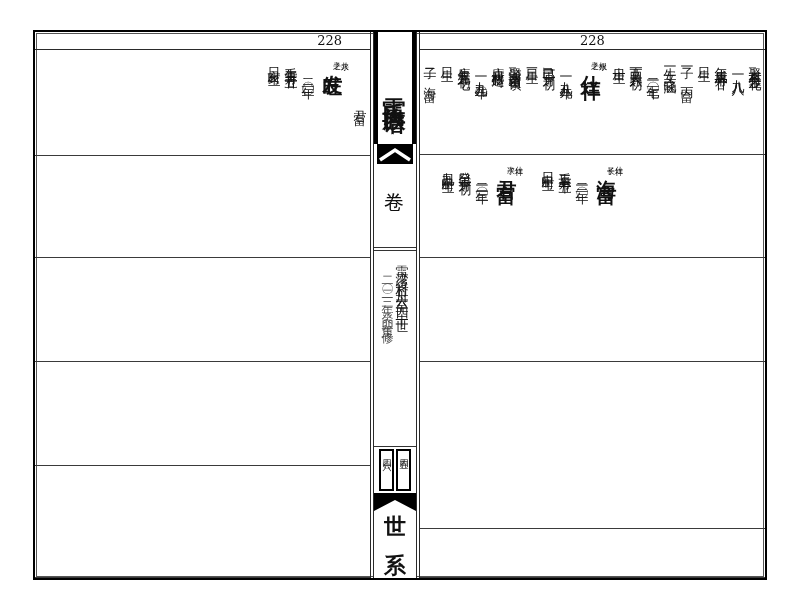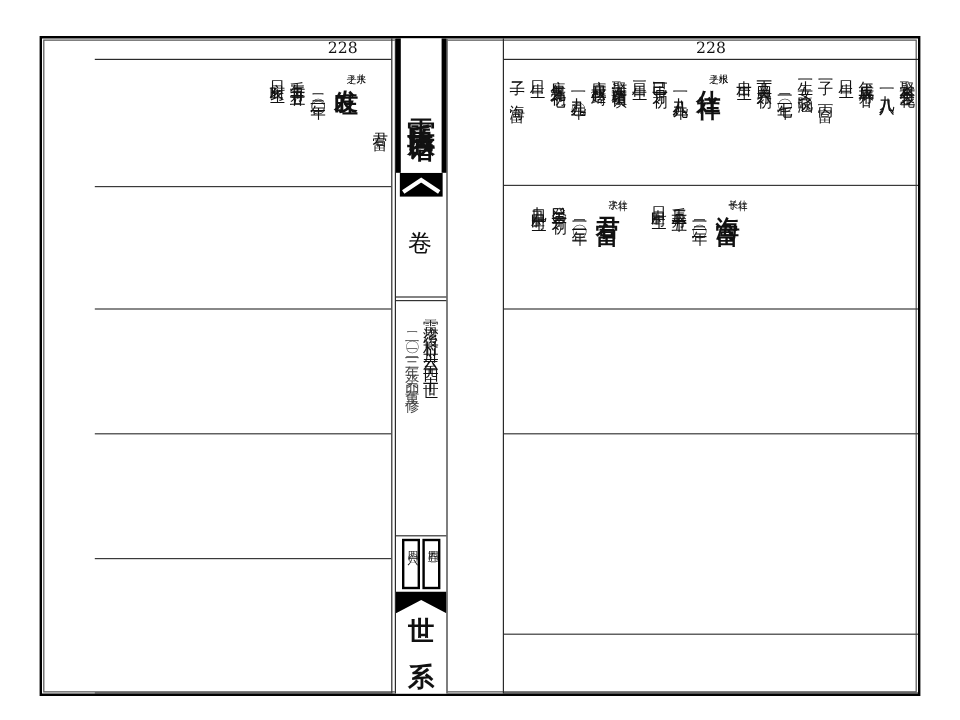--- a/index.html
+++ b/index.html
@@ -2,21 +2,21 @@
 <html><head>
 <meta charset="utf-8">
 <style>
   html,body{margin:0;padding:0;background:#fff;}
   .screen{position:relative;width:800px;height:600px;background:#fff;overflow:hidden;
           font-family:"DejaVu Serif","Liberation Serif",serif;color:#111;}
   .sheet{position:absolute;left:33px;top:30px;width:734px;height:550px;box-sizing:border-box;
          border:2px solid #000;box-shadow:inset 0 0 0 1px #fff, inset 0 0 0 2px #555;
          display:flex;flex-direction:row;background:#fff;}
   
-  .page{box-sizing:border-box;display:flex;flex-direction:column;height:100%;margin-left:44px;}
+  .page{box-sizing:border-box;display:flex;flex-direction:column;height:100%;}
   .page.left{width:340px;border-right:1px solid #2a2a2a;}
   .page.right{flex:1;border-left:1px solid #2a2a2a;}
   .page-header{height:18px;flex:0 0 18px;border-bottom:1px solid #2a2a2a;box-sizing:border-box;
                font-size:13px;line-height:17px;}
   .page.left .page-header{text-align:right;padding-right:28px;}
   .page.right .page-header{text-align:center;}
   .rows-wrap{flex:1;display:flex;flex-direction:column;}
   .prow{box-sizing:border-box;border-bottom:1px solid #3a3a3a;display:flex;flex-direction:row-reverse;
         align-items:flex-start;gap:3px;padding:0 3px;overflow:hidden;}
   .prow:last-child{border-bottom:none;}

